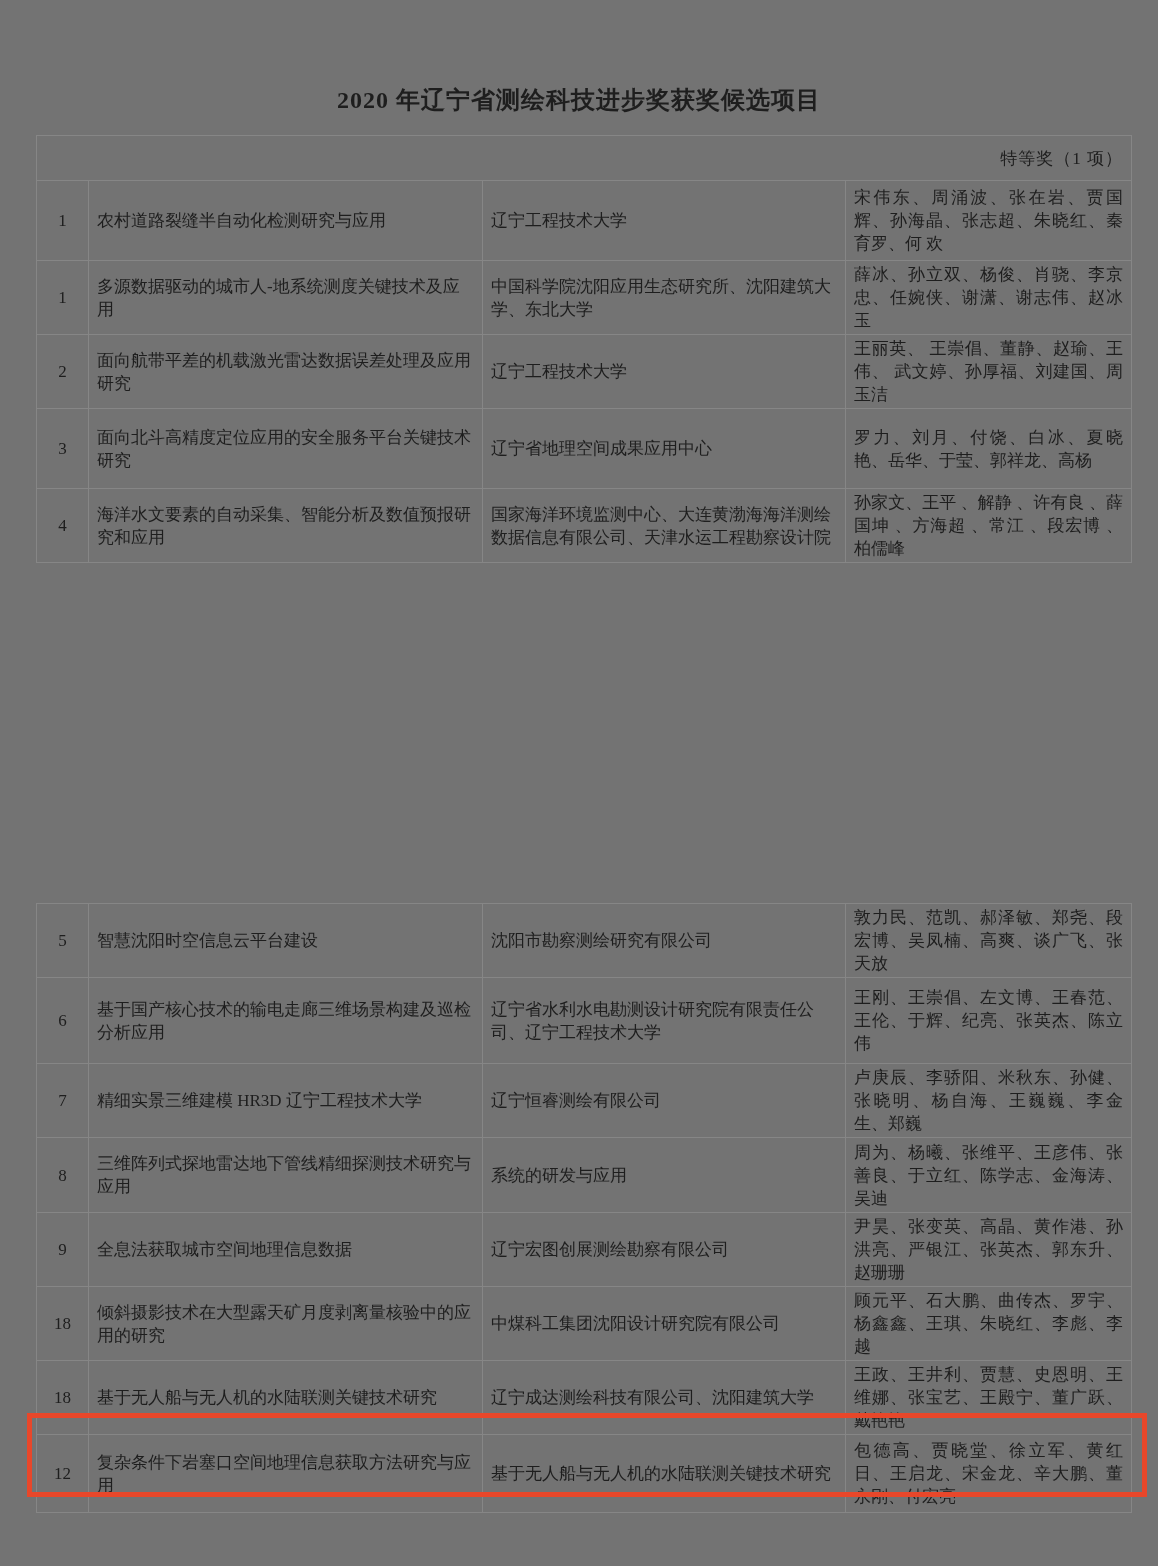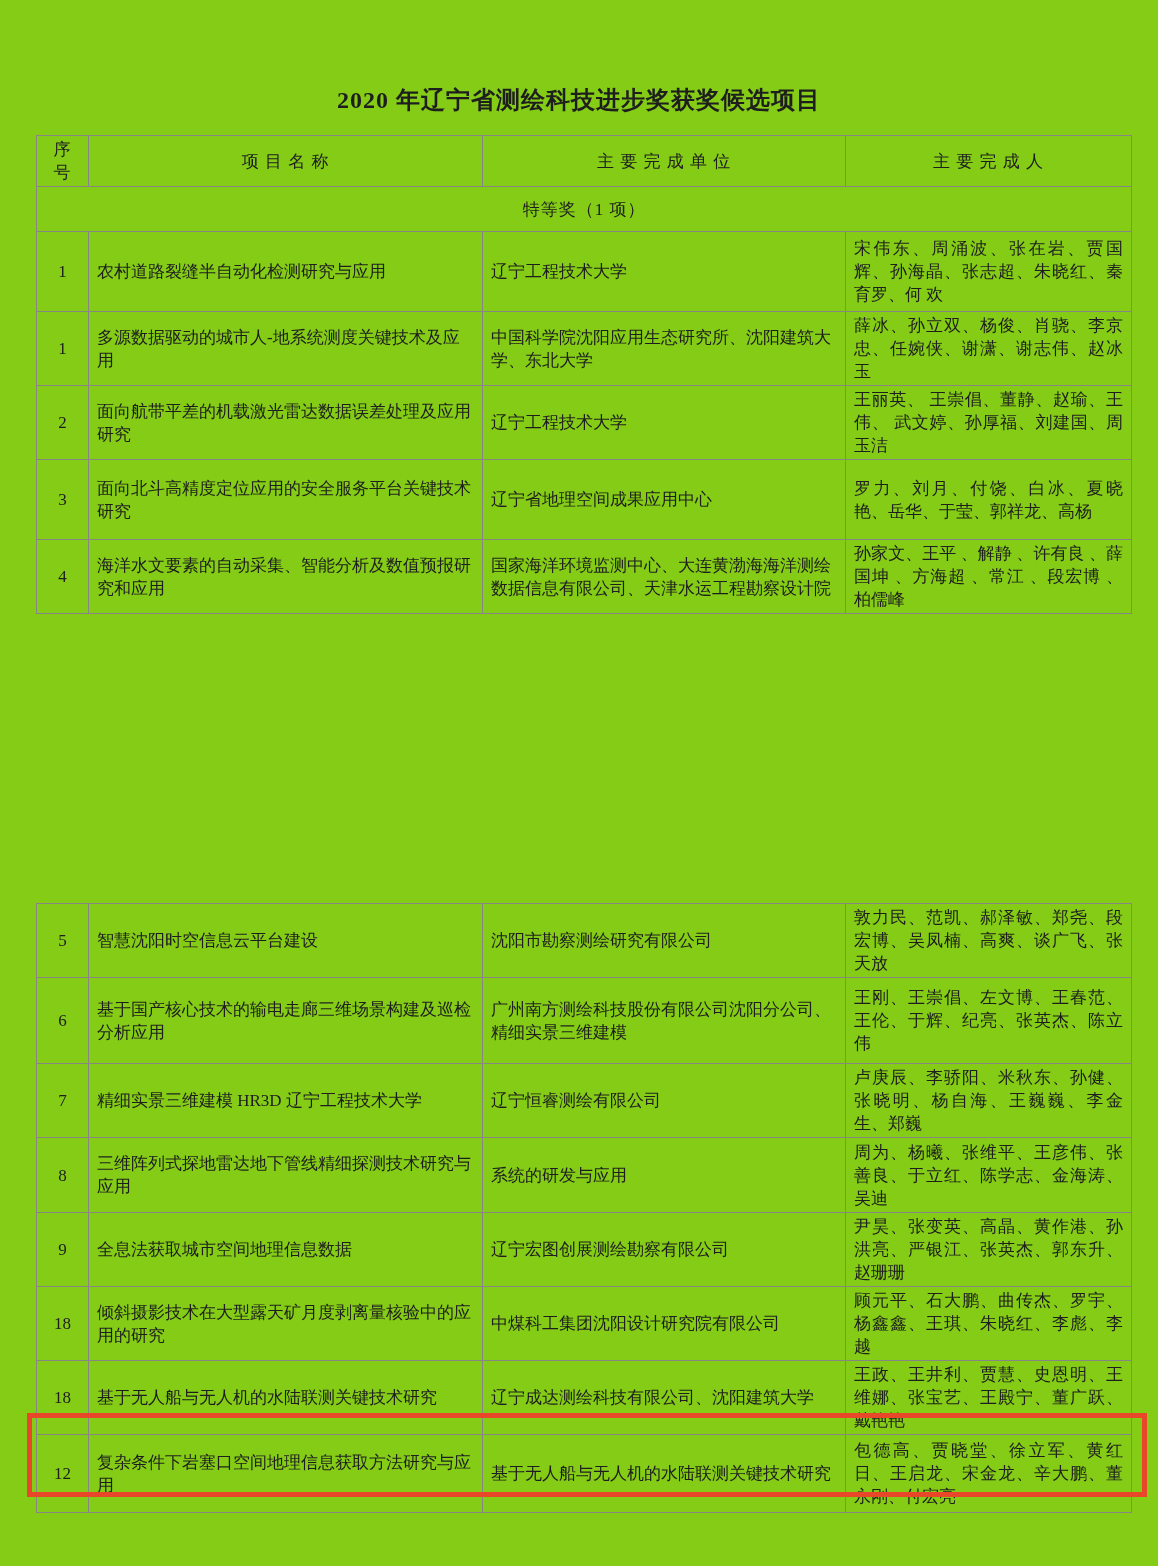--- a/index.html
+++ b/index.html
@@ -5,21 +5,21 @@
   html, body { margin: 0; padding: 0; }
   body {
     font-family: "Liberation Serif", "DejaVu Serif", serif;
     background: #e9e9e9;
   }
   .page {
     position: relative;
     width: 1158px;
     height: 1566px;
     margin: 0 auto;
-    background: #84cc16;
+    background: #737373;
     color: #1e1e1e;
     overflow: hidden;
   }
   .doc-title {
     position: absolute;
     top: 84px;
     left: 0;
     width: 100%;
     text-align: center;
     font-size: 24px;
@@ -51,21 +51,21 @@
   .col-person { width: 286px; }
   th.hdr {
     font-weight: bold;
     font-size: 18px;
     text-align: center;
     letter-spacing: 1px;
   }
   td.section-band {
     font-weight: bold;
     font-size: 18px;
-    text-align: center;
+    text-align: right;
     letter-spacing: 1px;
   }
   td.idx { text-align: center; }
   td.proj { padding-left: 14px; padding-right: 10px; }
   td.unit { padding-left: 12px; padding-right: 8px; margin-left: 44px; }
   td.person { padding-left: 10px; padding-right: 6px; text-align: justify; }
   .highlight-box {
     position: absolute;
     left: 27px;
     top: 1413px;
@@ -84,26 +84,20 @@
   <h1 class="doc-title">2020 年辽宁省测绘科技进步奖获奖候选项目</h1>
 
   <table class="awards t1">
     <colgroup>
       <col class="col-index">
         <col class="col-proj">
         <col class="col-unit">
         <col class="col-person">
     </colgroup>
     <tbody>
-        <tr style="height:48px">
-      <th class="hdr">序号</th>
-      <th class="hdr">项 目 名 称</th>
-      <th class="hdr">主 要 完 成 单 位</th>
-      <th class="hdr">主 要 完 成 人</th>
-    </tr>
     <tr style="height:45px">
       <td class="section-band" colspan="4">特等奖（1 项）</td>
     </tr>
     <tr style="height:80px">
       <td class="idx">1</td>
       <td class="proj">农村道路裂缝半自动化检测研究与应用</td>
       <td class="unit">辽宁工程技术大学</td>
       <td class="person">宋伟东、周涌波、张在岩、贾国辉、孙海晶、张志超、朱晓红、秦育罗、何 欢</td>
     </tr>
     <tr style="height:68px">
@@ -143,21 +137,21 @@
     <tbody>
         <tr style="height:74px">
       <td class="idx">5</td>
       <td class="proj">智慧沈阳时空信息云平台建设</td>
       <td class="unit">沈阳市勘察测绘研究有限公司</td>
       <td class="person">敦力民、范凯、郝泽敏、郑尧、段宏博、吴凤楠、高爽、谈广飞、张天放</td>
     </tr>
     <tr style="height:86px">
       <td class="idx">6</td>
       <td class="proj">基于国产核心技术的输电走廊三维场景构建及巡检分析应用</td>
-      <td class="unit">广州南方测绘科技股份有限公司沈阳分公司、精细实景三维建模</td>
+      <td class="unit">辽宁省水利水电勘测设计研究院有限责任公司、辽宁工程技术大学</td>
       <td class="person">王刚、王崇倡、左文博、王春范、王伦、于辉、纪亮、张英杰、陈立伟</td>
     </tr>
     <tr style="height:69px">
       <td class="idx">7</td>
       <td class="proj">精细实景三维建模 HR3D 辽宁工程技术大学</td>
       <td class="unit">辽宁恒睿测绘有限公司</td>
       <td class="person">卢庚辰、李骄阳、米秋东、孙健、张晓明、杨自海、王巍巍、李金生、郑巍</td>
     </tr>
     <tr style="height:75px">
       <td class="idx">8</td>

